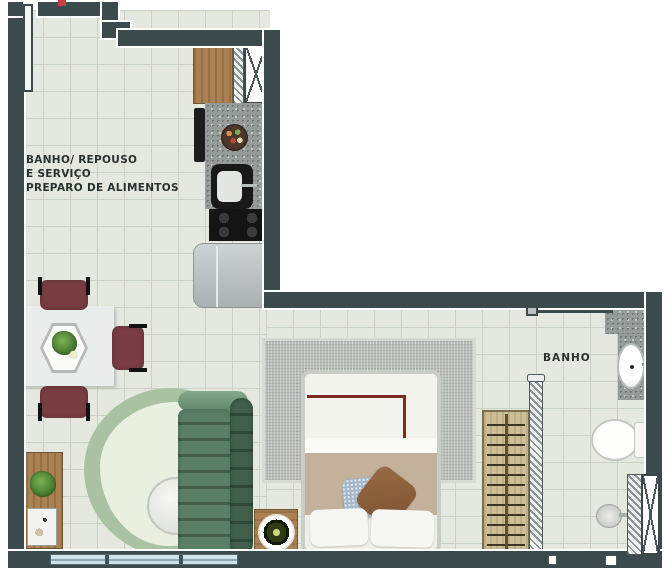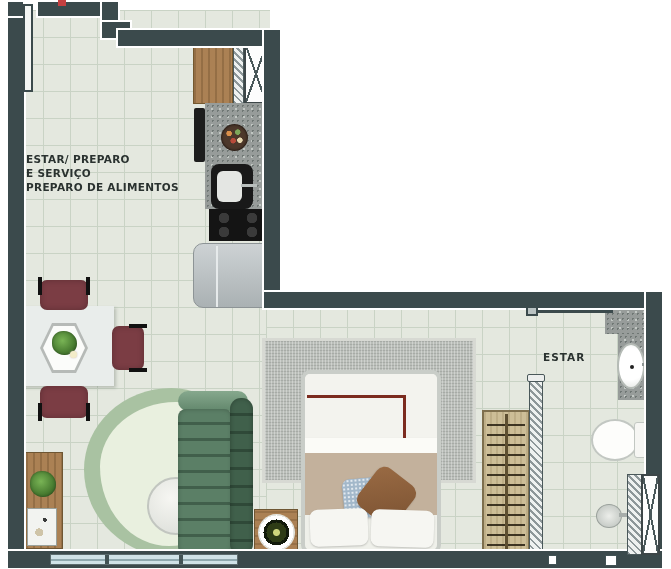--- a/index.html
+++ b/index.html
@@ -224,21 +224,21 @@
   <div class="abs notch" style="left:548px;top:555px;width:9px;height:10px;"></div>
   <div class="abs notch" style="left:605px;top:555px;width:12px;height:11px;"></div>
 
   <div class="abs" style="left:537px;top:310px;width:76px;height:3px;background:#3b4a4c;"></div>
   <div class="abs" style="left:526px;top:306px;width:12px;height:10px;background:#b9c2c2;border:2px solid #3b4a4c;"></div>
 
   <div class="abs hatch" style="left:627px;top:474px;width:15px;height:81px;"></div>
   <div class="abs xbox" style="left:641px;top:474px;width:19px;height:81px;"></div>
 
   <div class="abs plan-label" style="left:26px;top:152px;">
-    <div>ESTAR/ PREPARO</div>
+    <div>BANHO/ REPOUSO</div>
     <div>E SERVIÇO</div>
     <div>PREPARO DE ALIMENTOS</div>
   </div>
-  <div class="abs plan-label" style="left:543px;top:350px;letter-spacing:1px;">ESTAR</div>
+  <div class="abs plan-label" style="left:543px;top:350px;letter-spacing:1px;">BANHO</div>
 
   <div class="abs" style="left:58px;top:0;width:8px;height:6px;background:var(--marker-red,#c54040);"></div>
 
 </div>
 
 </body></html>

